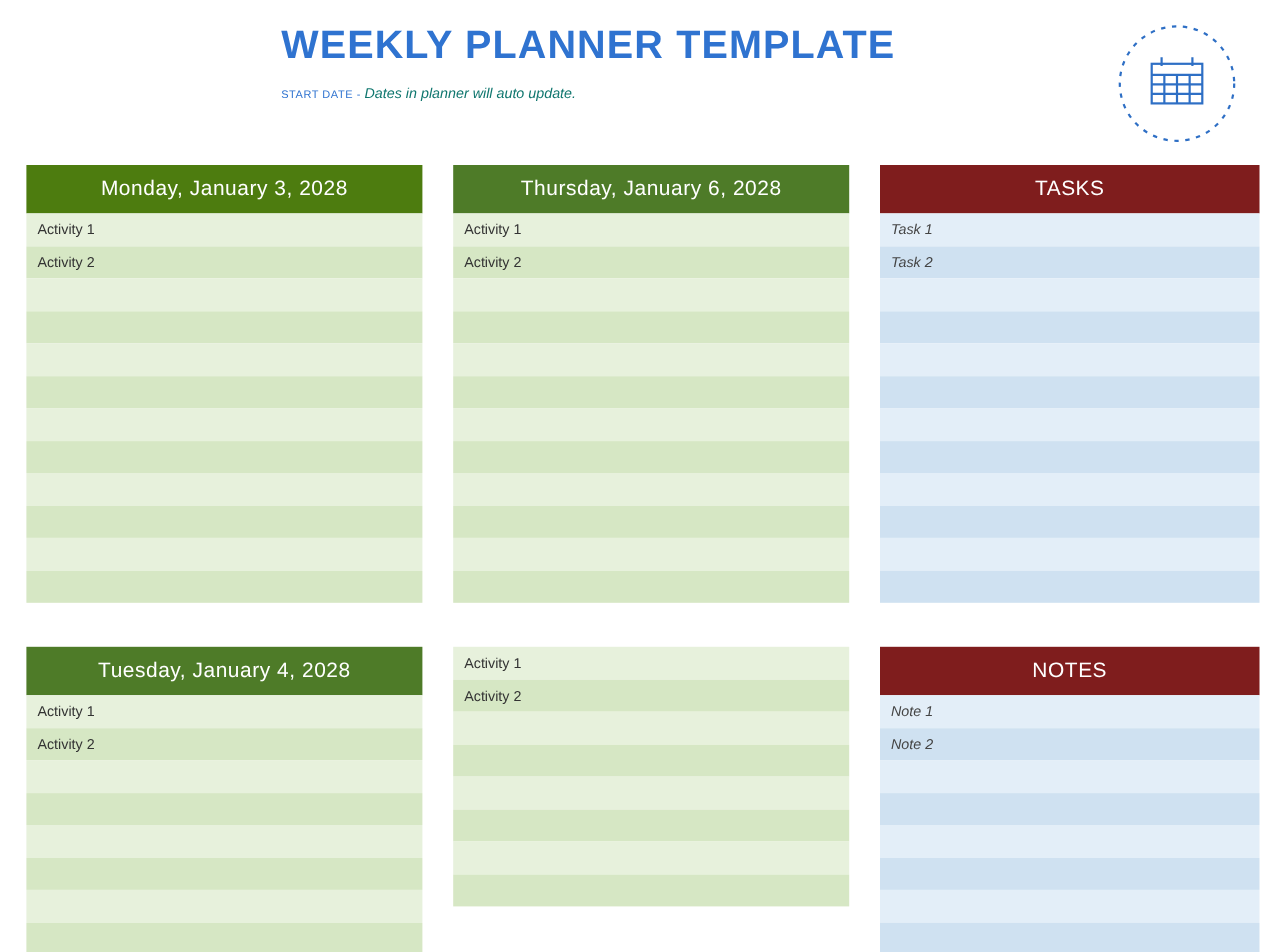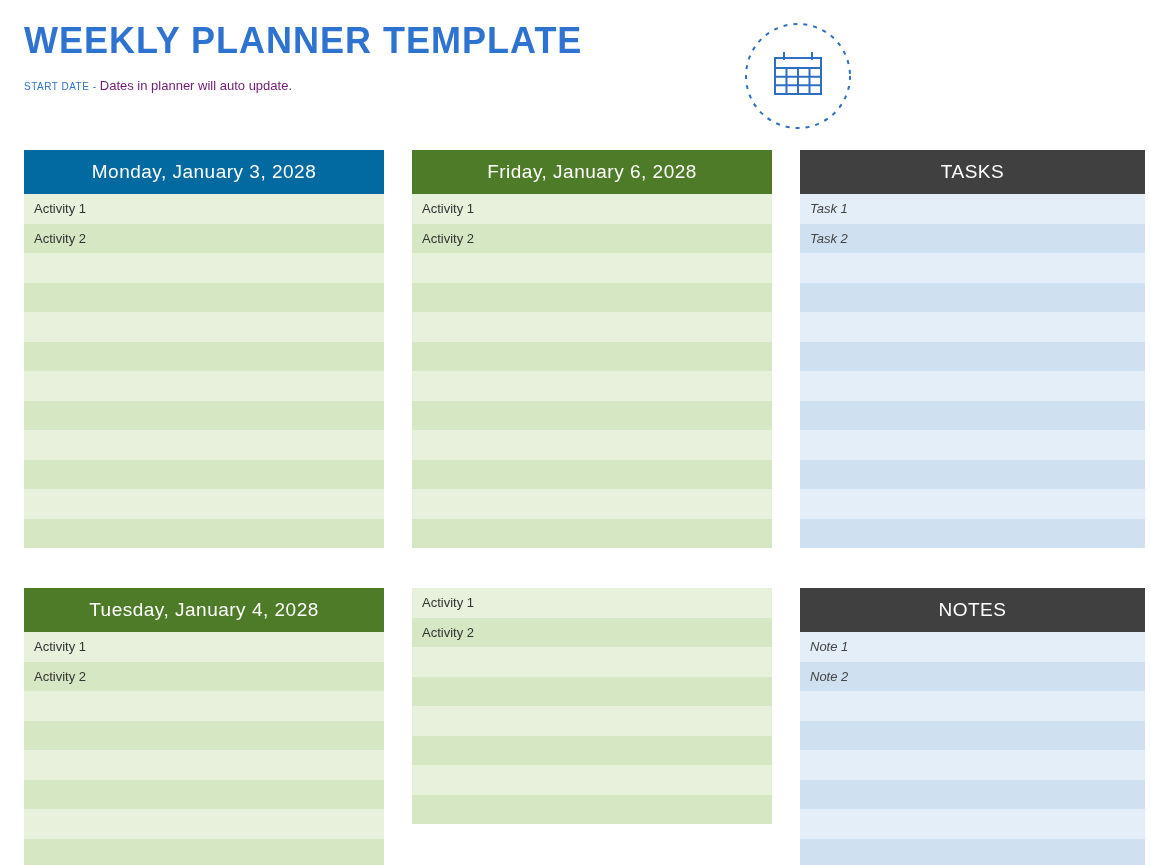--- a/index.html
+++ b/index.html
@@ -5,37 +5,40 @@
     * { box-sizing: border-box; margin: 0; padding: 0; }
     body {
       font-family: "Century Gothic", "Segoe UI", Arial, sans-serif;
       background: #fff;
       padding: 20px 24px;
       width: 1150px;
     }
     .header-row {
       display: flex;
       align-items: flex-start;
+      gap: 40px;
+      justify-content: flex-end;
     }
     .header-text { flex: 0 0 auto; }
     .title {
       color: #2F73D0;
       font-size: 36px;
       font-weight: 700;
       letter-spacing: 1px;
       margin-bottom: 14px;
     }
     .start-label {
       color: #2F73D0;
       font-size: 10px;
       font-weight: 400;
       letter-spacing: 0.5px;
     }
     .start-hint {
-      color: #701a75;
+      color: #0f766e;
+      font-style: italic;
       font-size: 13px;
     }
     .start-date {
       color: #2F73D0;
       font-size: 20px;
       font-weight: 700;
       margin-top: 6px;
       letter-spacing: 1px;
     }
     .icon-wrap {
@@ -54,23 +57,23 @@
     .card-header {
       height: 44px;
       color: #fff;
       font-size: 19px;
       font-weight: 300;
       display: flex;
       align-items: center;
       justify-content: center;
       letter-spacing: 0.5px;
     }
-    .hdr-green-light { background: #0369a1; }
+    .hdr-green-light { background: #4d7c0f; }
     .hdr-green-dark  { background: #4E7B28; }
-    .hdr-blue        { background: #404040; }
+    .hdr-blue        { background: #7f1d1d; }
     .rows { width: 100%; }
     .row {
       height: 29.5px;
       padding: 0 10px;
       font-size: 13px;
       display: flex;
       align-items: center;
       color: #333;
     }
     .green-rows .row:nth-child(odd)  { background: #E7F1DC; }
@@ -121,21 +124,21 @@
       <div class="row"></div>
       <div class="row"></div>
       <div class="row"></div>
       <div class="row"></div>
       <div class="row"></div>
       <div class="row"></div>
     </div>
   </div>
 
   <div class="card">
-    <div class="card-header hdr-green-dark">Friday, January 6, 2028</div>
+    <div class="card-header hdr-green-dark">Thursday, January 6, 2028</div>
     <div class="rows green-rows">
       <div class="row">Activity 1</div>
       <div class="row">Activity 2</div>
       <div class="row"></div>
       <div class="row"></div>
       <div class="row"></div>
       <div class="row"></div>
       <div class="row"></div>
       <div class="row"></div>
       <div class="row"></div>

